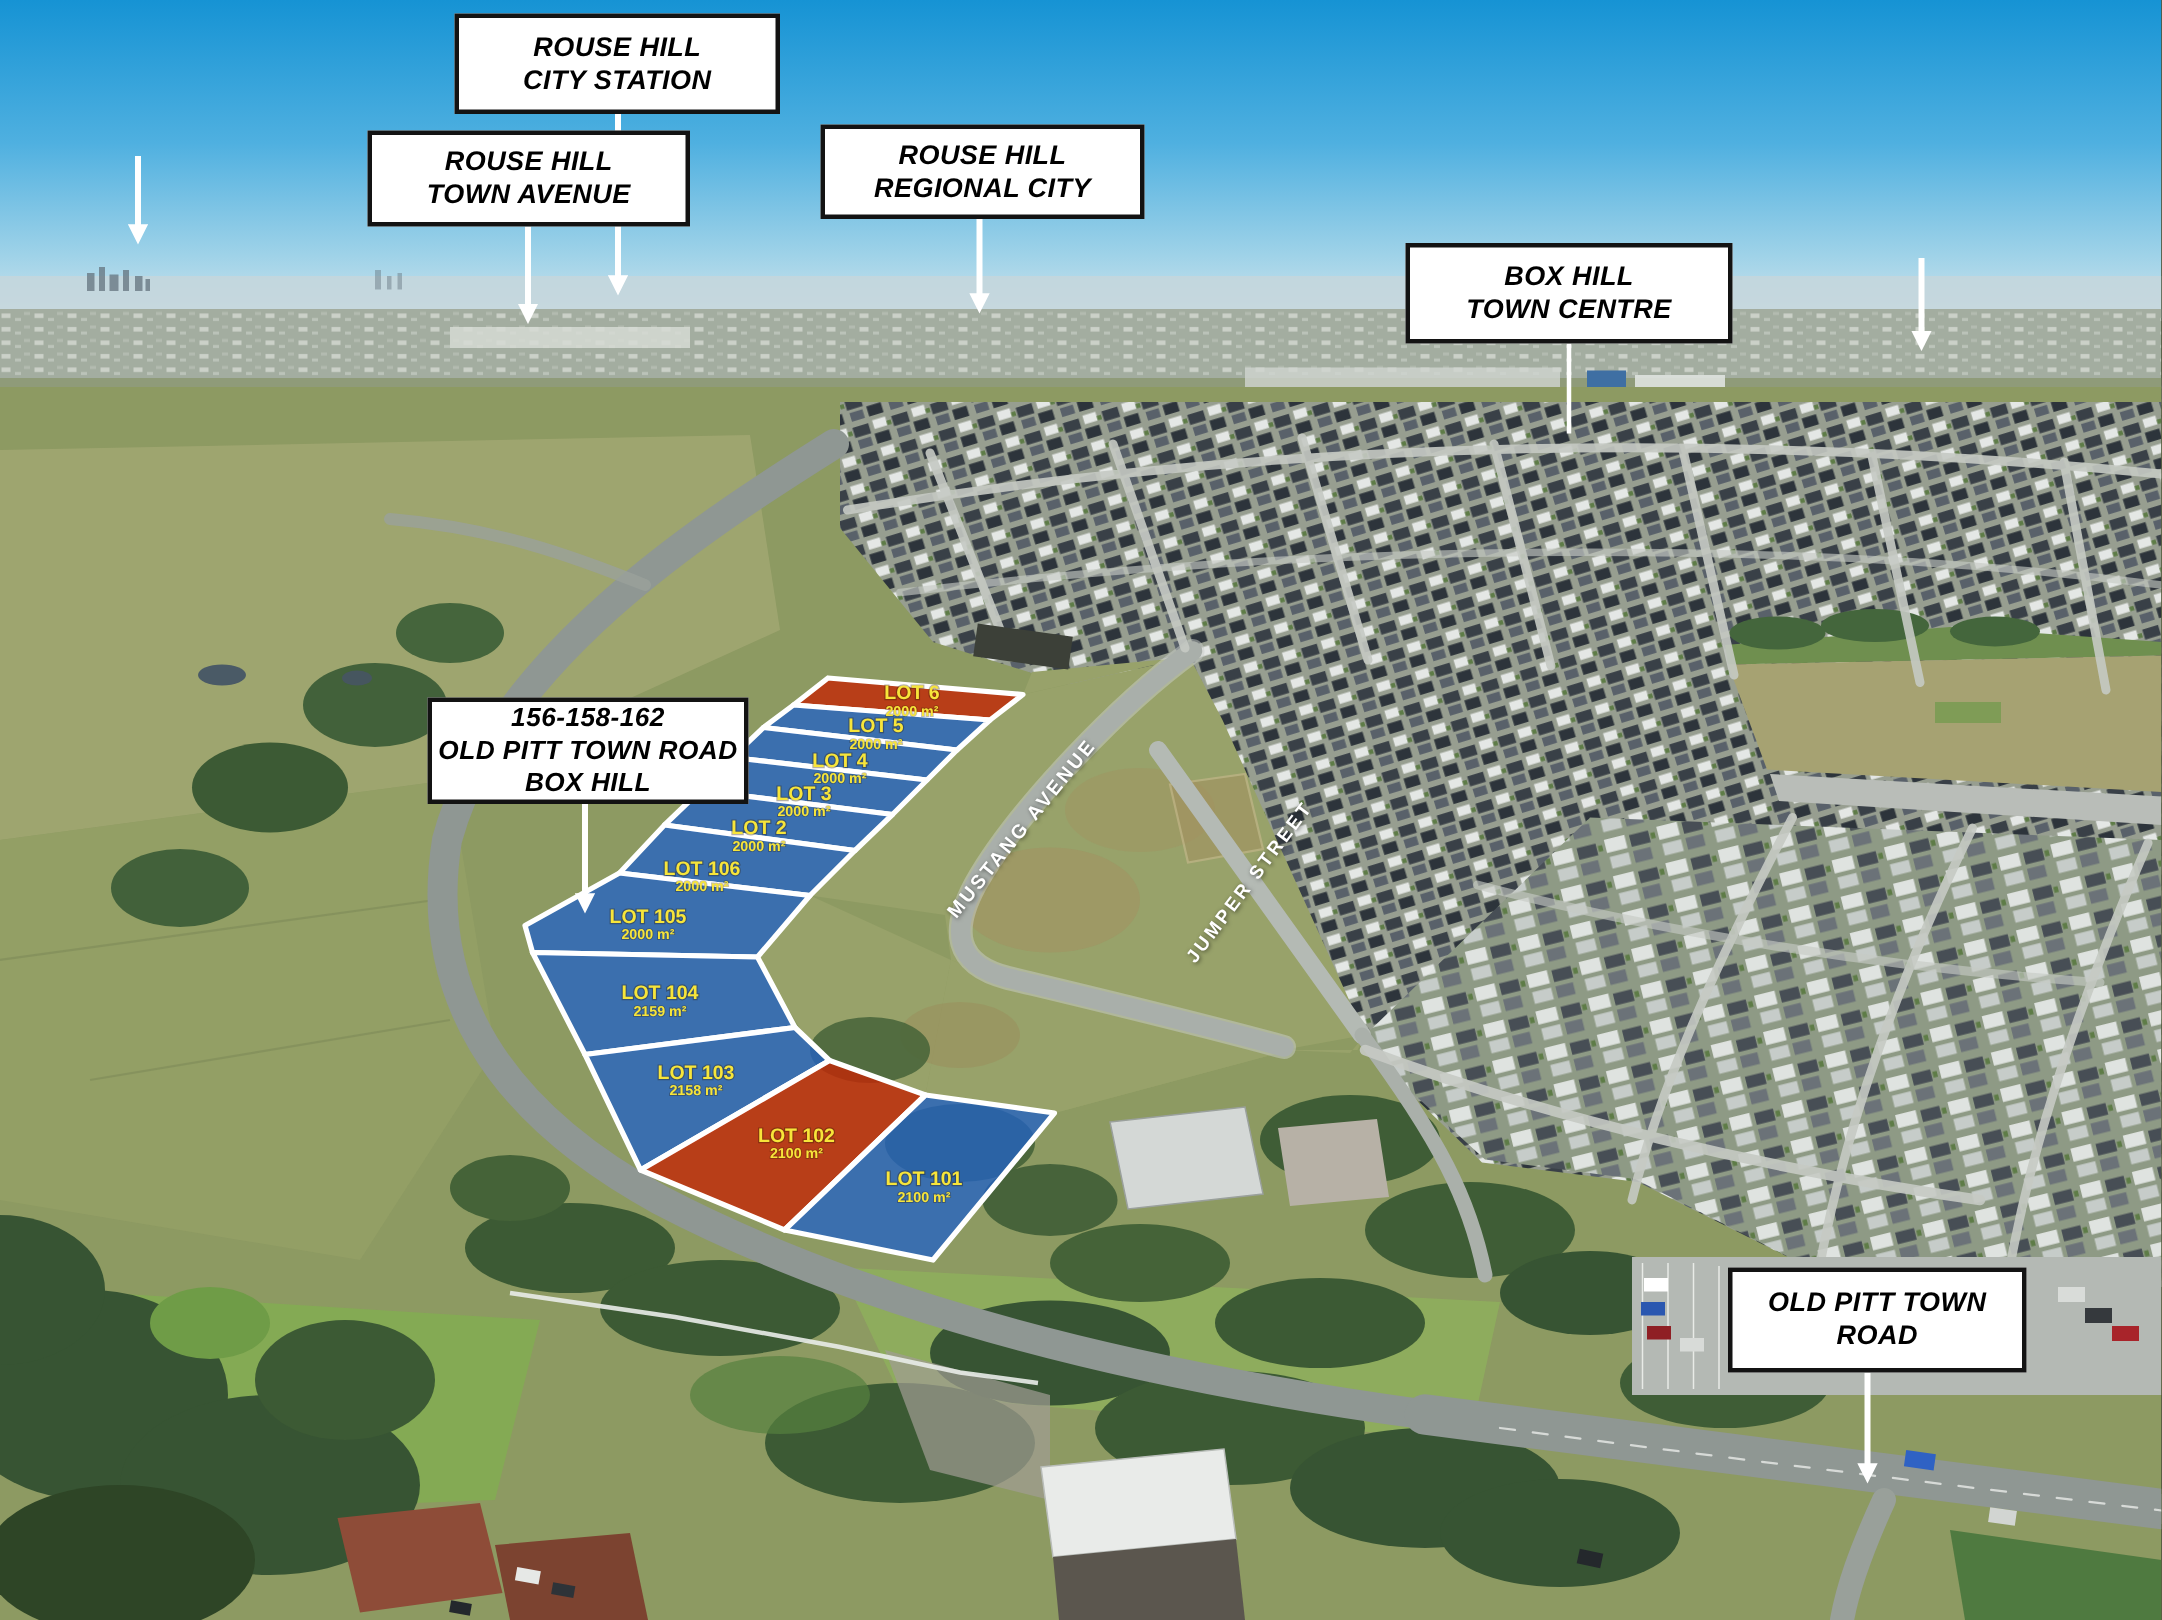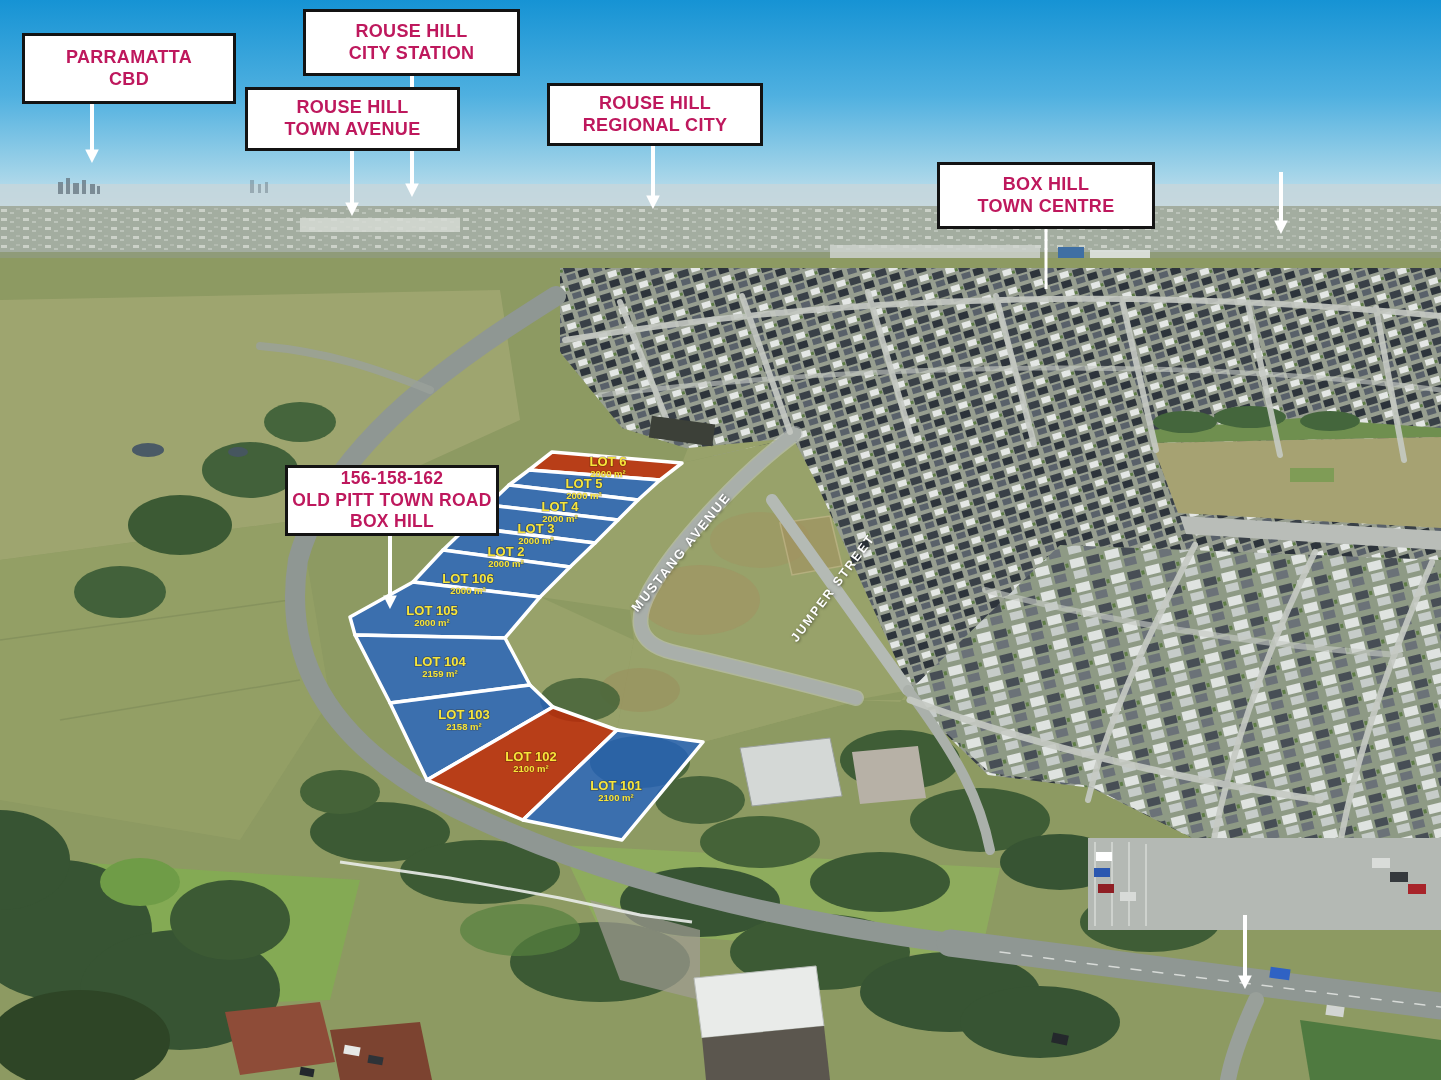--- a/index.html
+++ b/index.html
@@ -1,22 +1,22 @@
 <!DOCTYPE html>
 <html><head>
 <meta charset="utf-8">
 <style>
   html,body{margin:0;padding:0;background:#222;}
   #stage{position:relative;width:1441px;height:1080px;overflow:hidden;
          font-family:"Liberation Sans",sans-serif;background:#8d9a62;}
   #scene{position:absolute;left:0;top:0;width:1441px;height:1080px;display:block;}
   .sign{position:absolute;background:#ffffff;border:3px solid #131313;box-sizing:border-box;
         display:flex;flex-direction:column;align-items:center;justify-content:center;
-        text-align:center;color:#be185d;font-weight:700;font-size:18px;line-height:1.22;
-        letter-spacing:.3px;white-space:nowrap;}
+        text-align:center;color:#000000;font-weight:700;font-size:18px;line-height:1.22;
+        letter-spacing:.3px;white-space:nowrap;font-style:italic;}
   #sign-parramatta{left:22px;top:33px;width:214px;height:71px;}
   #sign-metro{left:303px;top:9px;width:217px;height:67px;}
   #sign-towncentre{left:245px;top:87px;width:215px;height:64px;}
   #sign-regionalpark{left:547px;top:83px;width:216px;height:63px;}
   #sign-boxhill{left:937px;top:162px;width:218px;height:67px;}
   #sign-schofields{left:1173px;top:106px;width:217px;height:66px;}
   #sign-address{left:285px;top:437px;width:214px;height:71px;font-size:17.5px;margin-top:28px;}
   #sign-oldpitt{left:1152px;top:845px;width:199px;height:70px;}
   .street-name{position:absolute;color:#ffffff;font-weight:700;font-size:13px;
                letter-spacing:2px;text-shadow:0 1px 3px rgba(0,0,0,.55);white-space:nowrap;
@@ -266,24 +266,20 @@
     <line x1="1046" y1="229" x2="1046" y2="289" stroke-width="3"></line>
     <line x1="1281" y1="172" x2="1281" y2="223" marker-end="url(#ah)"></line>
     <line x1="390" y1="508" x2="390" y2="598" marker-end="url(#ah)"></line>
     <line x1="1245" y1="915" x2="1245" y2="978" marker-end="url(#ah)"></line>
   </g>
 </svg>
 
 <div class="street-name" id="street-mustang">MUSTANG AVENUE</div>
 <div class="street-name" id="street-jumper">JUMPER STREET</div>
 
-<div class="sign" id="sign-parramatta">
-  <span>PARRAMATTA</span>
-  <span>CBD</span>
-</div>
 <div class="sign" id="sign-metro">
   <span>ROUSE HILL</span>
   <span>CITY STATION</span>
 </div>
 <div class="sign" id="sign-towncentre">
   <span>ROUSE HILL</span>
   <span>TOWN AVENUE</span>
 </div>
 <div class="sign" id="sign-regionalpark">
   <span>ROUSE HILL</span>
@@ -291,14 +287,18 @@
 </div>
 <div class="sign" id="sign-boxhill">
   <span>BOX HILL</span>
   <span>TOWN CENTRE</span>
 </div>
 <div class="sign" id="sign-address">
   <span>156-158-162</span>
   <span>OLD PITT TOWN ROAD</span>
   <span>BOX HILL</span>
 </div>
+<div class="sign" id="sign-oldpitt">
+  <span>OLD PITT TOWN</span>
+  <span>ROAD</span>
+</div>
 
 </div>
 
 </body></html>

